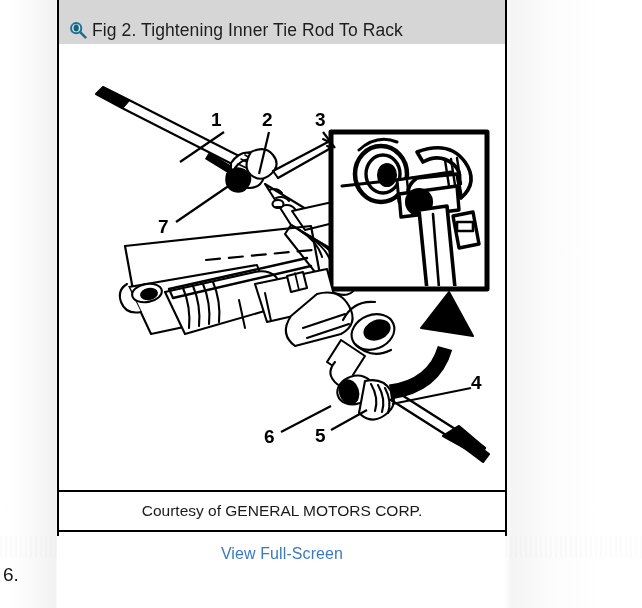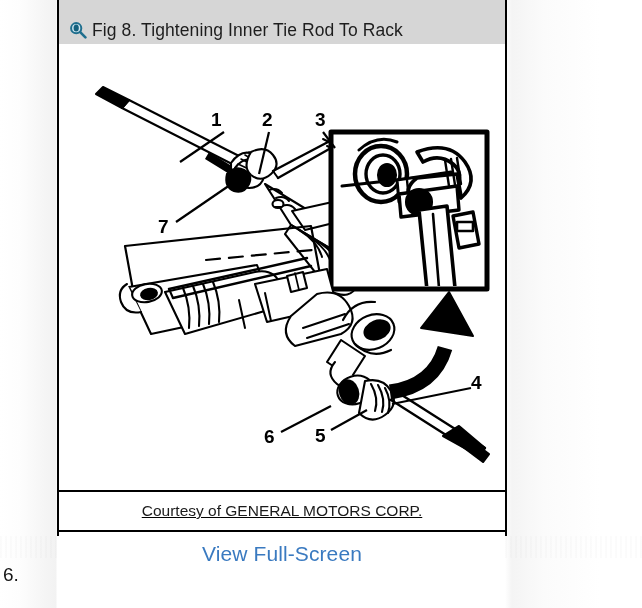--- a/index.html
+++ b/index.html
@@ -101,36 +101,35 @@
 
   #figure-caption {
     height: 42px;
     border-top: 2px solid #000000;
     border-bottom: 2px solid #000000;
     box-sizing: border-box;
     display: flex;
     align-items: center;
     justify-content: center;
     background: #ffffff;
-    text-decoration: underline;
   }
   #figure-caption span {
     font-size: 15.5px;
     color: #1b1b1b;
   }
 
   #fullscreen-row {
     height: 44px;
     display: flex;
     align-items: center;
     justify-content: center;
     background: #ffffff;
   }
   #fullscreen-link {
-    font-size: 21px;
+    font-size: 16px;
     color: #3a7ac0;
     text-decoration: none;
     cursor: pointer;
     letter-spacing: .1px;
   }
 
   
   #instruction {
     position: absolute;
     left: 3px;
@@ -158,21 +157,21 @@
   <div id="figure-panel">
 
     <div id="figure-header">
       <span class="magnifier">
         <svg width="18" height="18" viewBox="0 0 18 18" aria-hidden="true">
           <circle cx="7.2" cy="7.2" r="5.1" fill="#cfe6ef" stroke="#1f6f8e" stroke-width="2"></circle>
           <ellipse cx="7.2" cy="7.0" rx="2.6" ry="3.6" fill="#14607d"></ellipse>
           <line x1="11.2" y1="11.2" x2="16.4" y2="16.4" stroke="#1f6f8e" stroke-width="2.6" stroke-linecap="round"></line>
         </svg>
       </span>
-      <span id="figure-title">Fig 8. Tightening Inner Tie Rod To Rack</span>
+      <span id="figure-title">Fig 2. Tightening Inner Tie Rod To Rack</span>
     </div>
 
     <div id="figure-body">
       <svg id="figure-art" width="446" height="446" viewBox="0 0 446 446">
 
         <g fill="none" stroke="#000" stroke-width="2.1" stroke-linejoin="round" stroke-linecap="round">
 
           <path d="M37,50 L44,43 L70,56 L63,64 Z" fill="#000" stroke="#000"></path>
           <path d="M63,64 L175,121"></path>
           <path d="M70,56 L182,113"></path>

